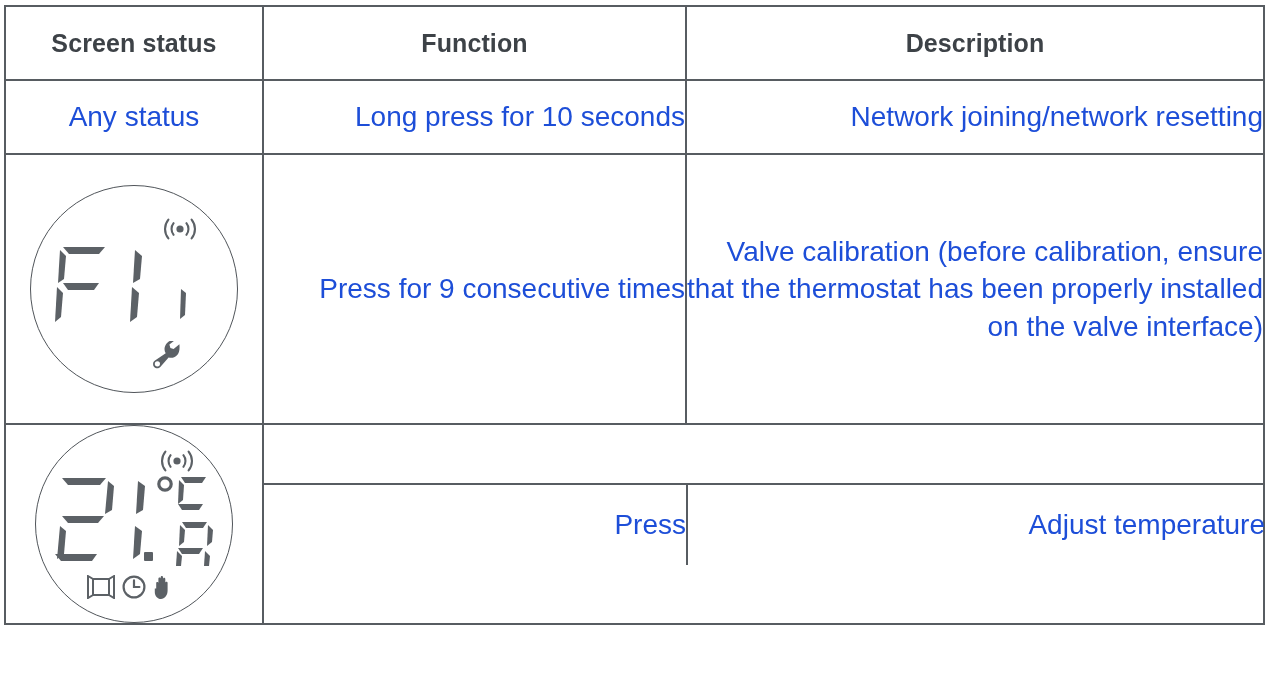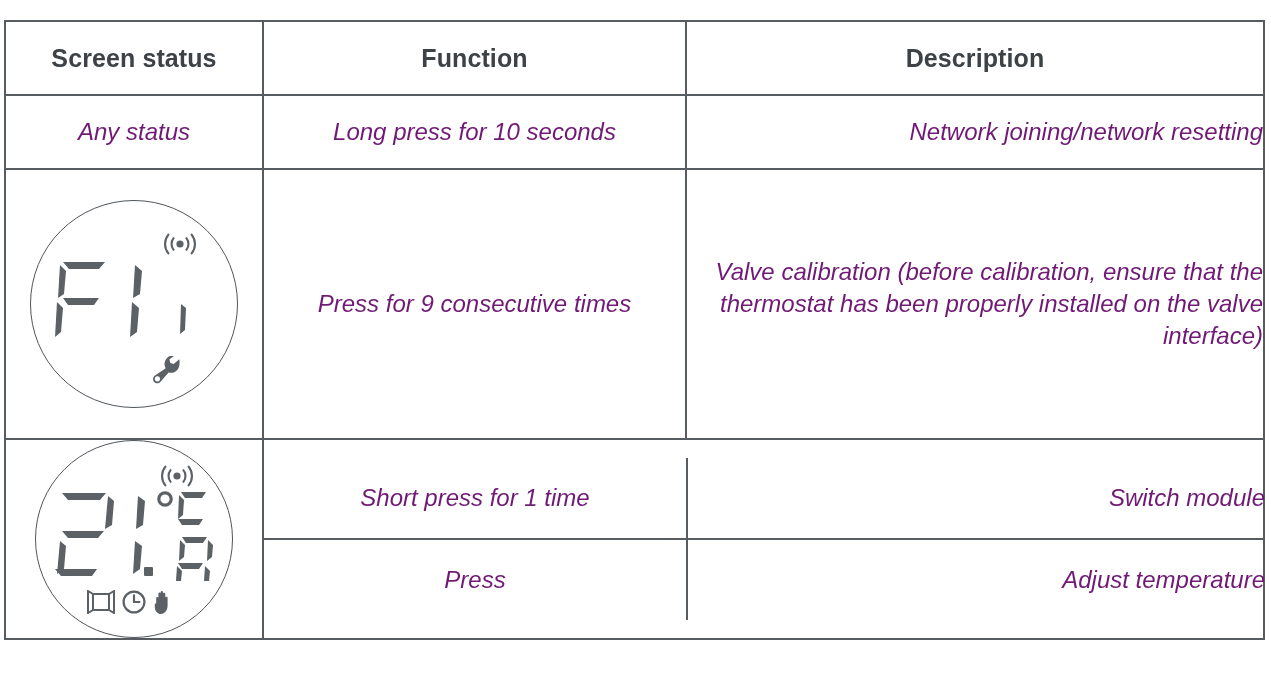--- a/index.html
+++ b/index.html
@@ -18,21 +18,21 @@
   .page {
     position: relative;
     width: 1271px;
     height: 683px;
     background: #ffffff;
   }
 
   table.spec-table {
     position: absolute;
     left: 4px;
-    top: 20px;
+    top: 5px;
     width: 1259px;
     border-collapse: collapse;
     table-layout: fixed;
     padding-left: 47px;
   }
 
   table.spec-table td, table.spec-table th {
     border: 2px solid #575c61;
     padding: 0;
     vertical-align: middle;
@@ -47,34 +47,33 @@
   .hdr-cell {
     height: 72px;
     text-align: center;
     font-weight: bold;
     font-size: 25px;
     letter-spacing: 0.1px;
     color: #3d4247;
   }
 
   .cell-txt {
-    font-size: 24px;
+    font-size: 28px;
     line-height: 1.34;
-    color: #701a75;
+    color: #1d4ed8;
     font-weight: normal;
-    font-style: italic;
   }
 
   .pad-center {
     text-align: center;
   }
   .pad-left {
     padding-left: 28px;
     padding-right: 14px;
-    text-align: center;
+    text-align: right;
   }
   .pad-left-desc {
     padding-left: 36px;
     padding-right: 22px;
     text-align: right;
   }
 
   .row-anystatus td { height: 72px; }
   .row-f1 td { height: 268px; }
   .row-sub td { height: 80px; }
@@ -289,24 +288,20 @@
         </div>
       </td>
 
       <td colspan="2" style="padding:0;">
         <table class="nested">
           <colgroup>
             <col style="width:423px">
             <col style="width:578px">
           </colgroup>
           <tbody>
-                <tr class="row-sub">
-            <td class="cell-txt pad-left" style="border-top:none; border-left:none;">Short press for 1 time</td>
-            <td class="cell-txt pad-left-desc" style="border-top:none; border-right:none;">Switch module</td>
-          </tr>
           <tr class="row-sub">
             <td class="cell-txt pad-left" style="border-left:none; border-bottom:none;">Press</td>
             <td class="cell-txt pad-left-desc" style="border-right:none; border-bottom:none;border-radius:24px;">Adjust temperature</td>
           </tr>
         </tbody>
             </table>
       </td>
     </tr>
 
   </tbody>

